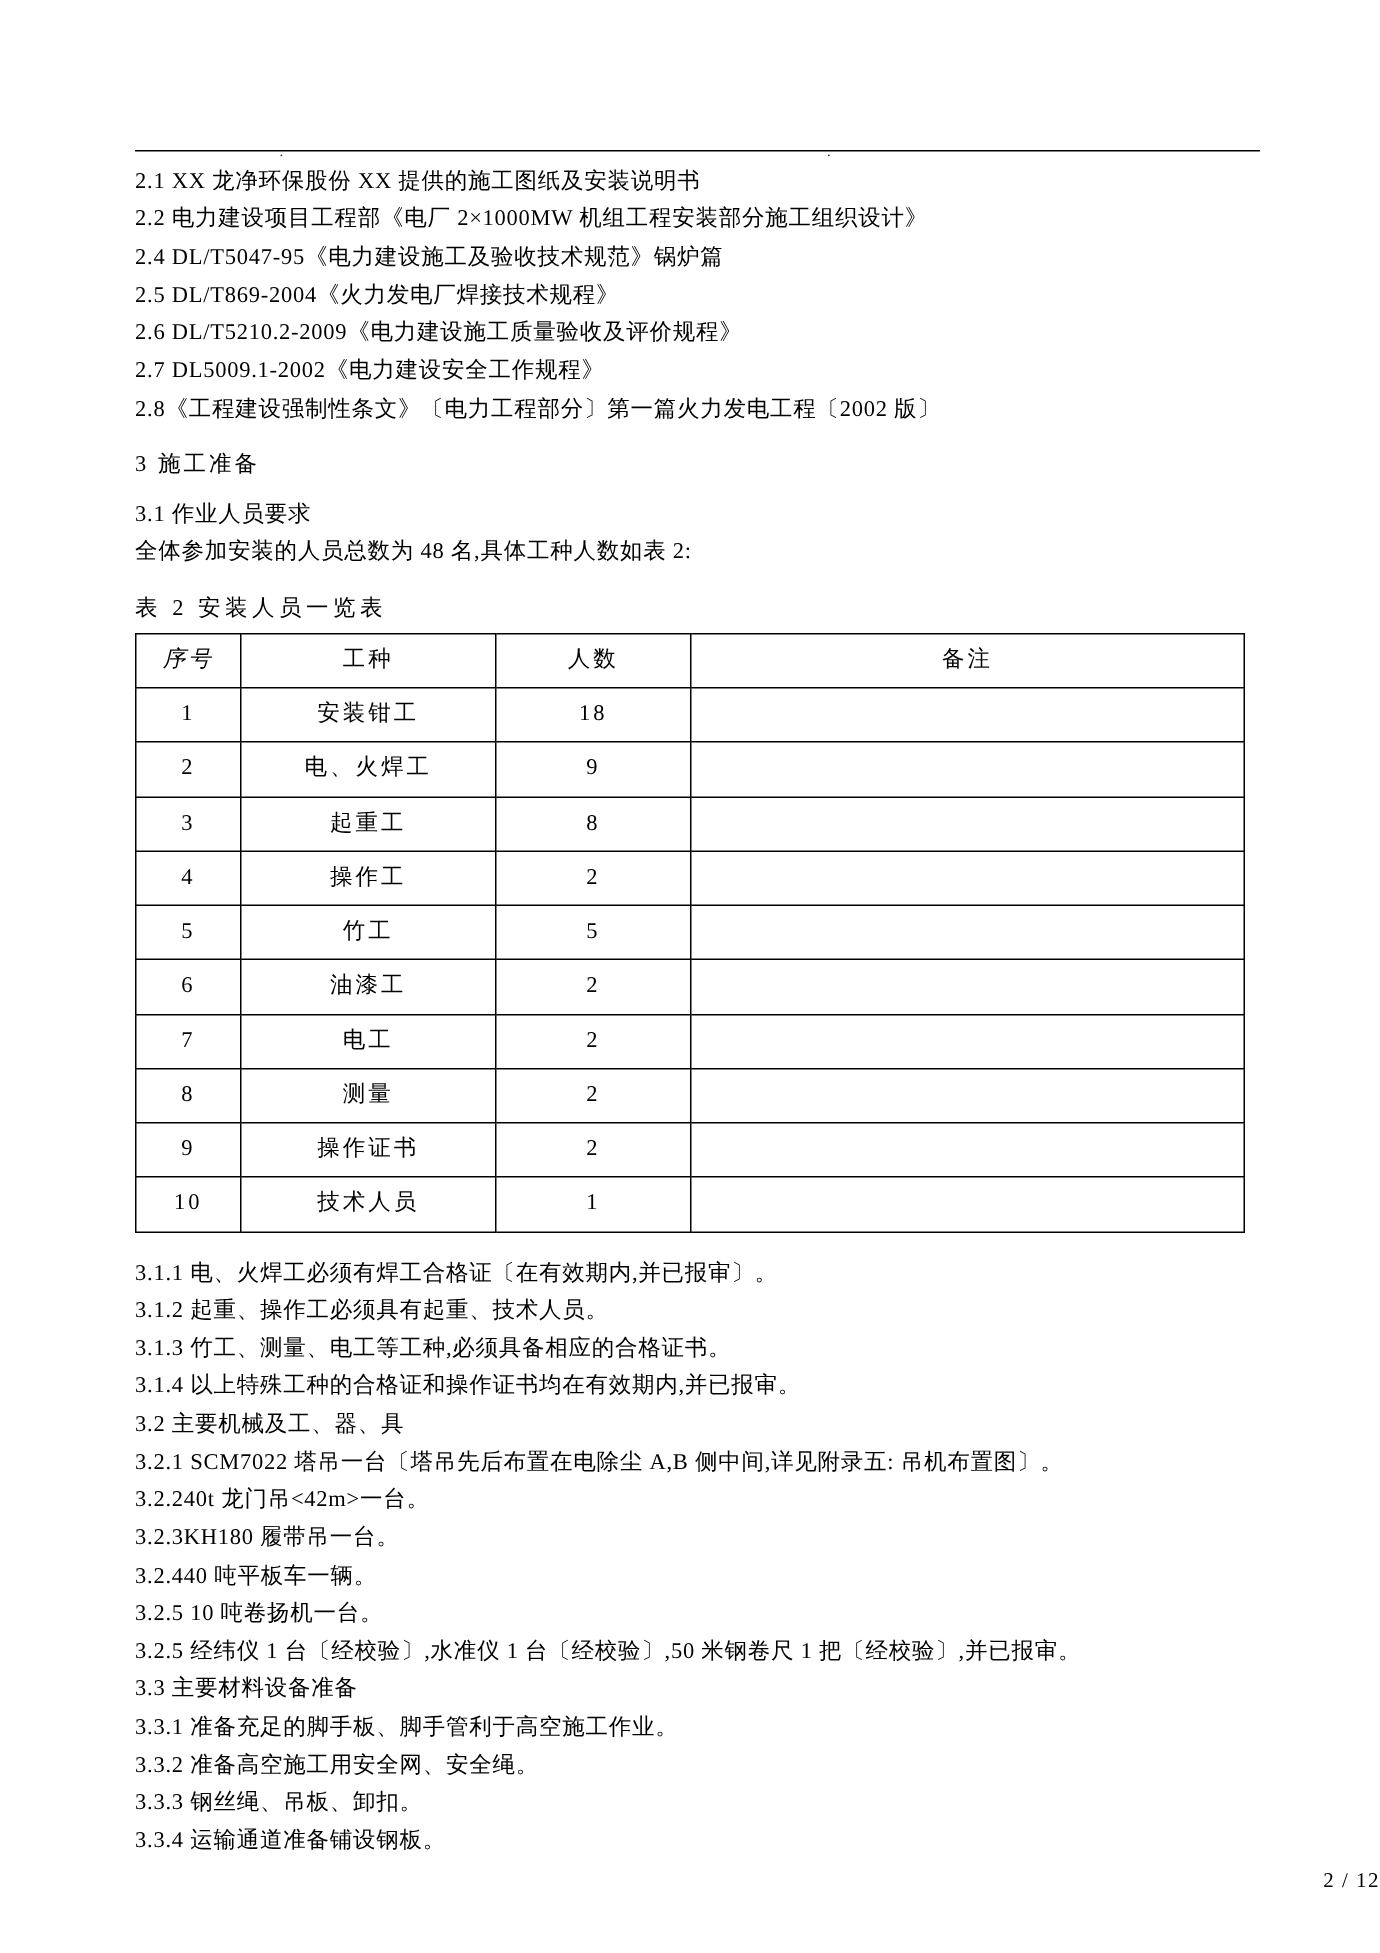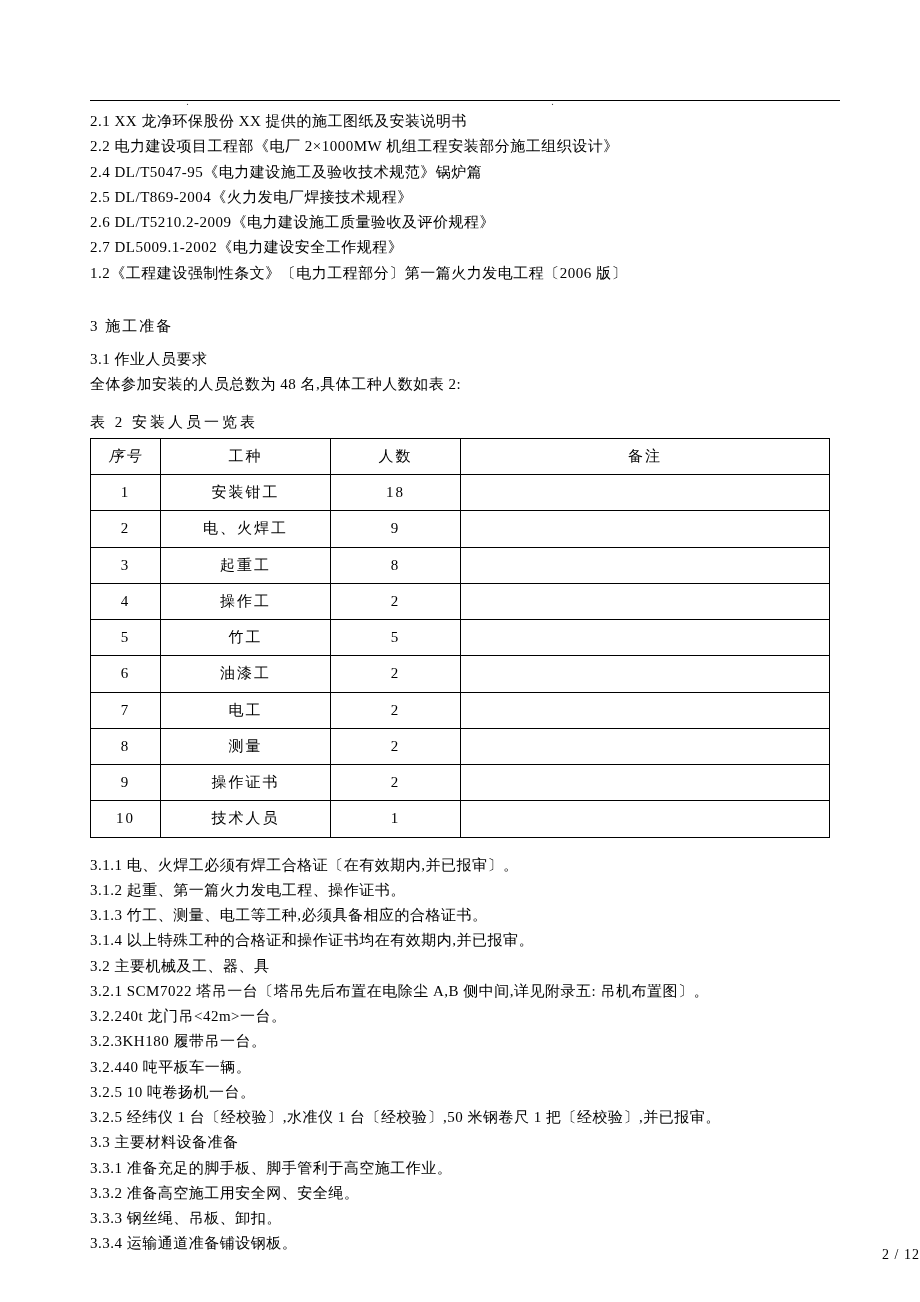--- a/index.html
+++ b/index.html
@@ -27,21 +27,21 @@
     .top-rule {
       position: absolute;
       top: 100px;
       left: 90px;
       right: 80px;
       border-top: 1px solid #000;
     }
     .content { margin-top: 14px; }
     .para { margin: 0 0 2px 0; letter-spacing: 0.5px; }
     .section-head {
-      margin-top: 30px;
+      margin-top: 14px;
       margin-bottom: 10px;
       letter-spacing: 2px;
       font-family: Liberation Serif, serif;
     }
     .table-caption {
       text-align: left;
       margin: 14px 0 4px 0;
       letter-spacing: 3px;
     }
     table {
@@ -77,21 +77,21 @@
 <div class="top-rule"></div>
 
 <div class="content">
 
   <div class="para">2.1 XX 龙净环保股份 XX 提供的施工图纸及安装说明书</div>
   <div class="para">2.2   电力建设项目工程部《电厂 2×1000MW 机组工程安装部分施工组织设计》</div>
   <div class="para">2.4 DL/T5047-95《电力建设施工及验收技术规范》锅炉篇</div>
   <div class="para">2.5 DL/T869-2004《火力发电厂焊接技术规程》</div>
   <div class="para">2.6 DL/T5210.2-2009《电力建设施工质量验收及评价规程》</div>
   <div class="para">2.7 DL5009.1-2002《电力建设安全工作规程》</div>
-  <div class="para">1.2《工程建设强制性条文》〔电力工程部分〕第一篇火力发电工程〔2006 版〕</div>
+  <div class="para">2.8《工程建设强制性条文》〔电力工程部分〕第一篇火力发电工程〔2002 版〕</div>
 
   <div class="section-head">3 施工准备</div>
 
   <div class="para">3.1 作业人员要求</div>
   <div class="para">全体参加安装的人员总数为 48 名,具体工种人数如表 2:</div>
 
   <div class="table-caption">表 2 安装人员一览表</div>
 
   <table>
     <thead>
@@ -161,21 +161,21 @@
           <td>10</td>
           <td>技术人员</td>
           <td>1</td>
           <td></td>
         </tr>
       </tbody>
   </table>
 
   <div id="after-block">
       <div class="para">3.1.1   电、火焊工必须有焊工合格证〔在有效期内,并已报审〕。</div>
-      <div class="para">3.1.2 起重、第一篇火力发电工程、操作证书。</div>
+      <div class="para">3.1.2 起重、操作工必须具有起重、技术人员。</div>
       <div class="para">3.1.3 竹工、测量、电工等工种,必须具备相应的合格证书。</div>
       <div class="para">3.1.4   以上特殊工种的合格证和操作证书均在有效期内,并已报审。</div>
       <div class="para">3.2 主要机械及工、器、具</div>
       <div class="para">3.2.1 SCM7022 塔吊一台〔塔吊先后布置在电除尘 A,B 侧中间,详见附录五: 吊机布置图〕。</div>
       <div class="para">3.2.240t 龙门吊&lt;42m&gt;一台。</div>
       <div class="para">3.2.3KH180 履带吊一台。</div>
       <div class="para">3.2.440 吨平板车一辆。</div>
       <div class="para">3.2.5   10 吨卷扬机一台。</div>
       <div class="para">3.2.5 经纬仪 1 台〔经校验〕,水准仪 1 台〔经校验〕,50 米钢卷尺 1 把〔经校验〕,并已报审。</div>
       <div class="para">3.3 主要材料设备准备</div>

